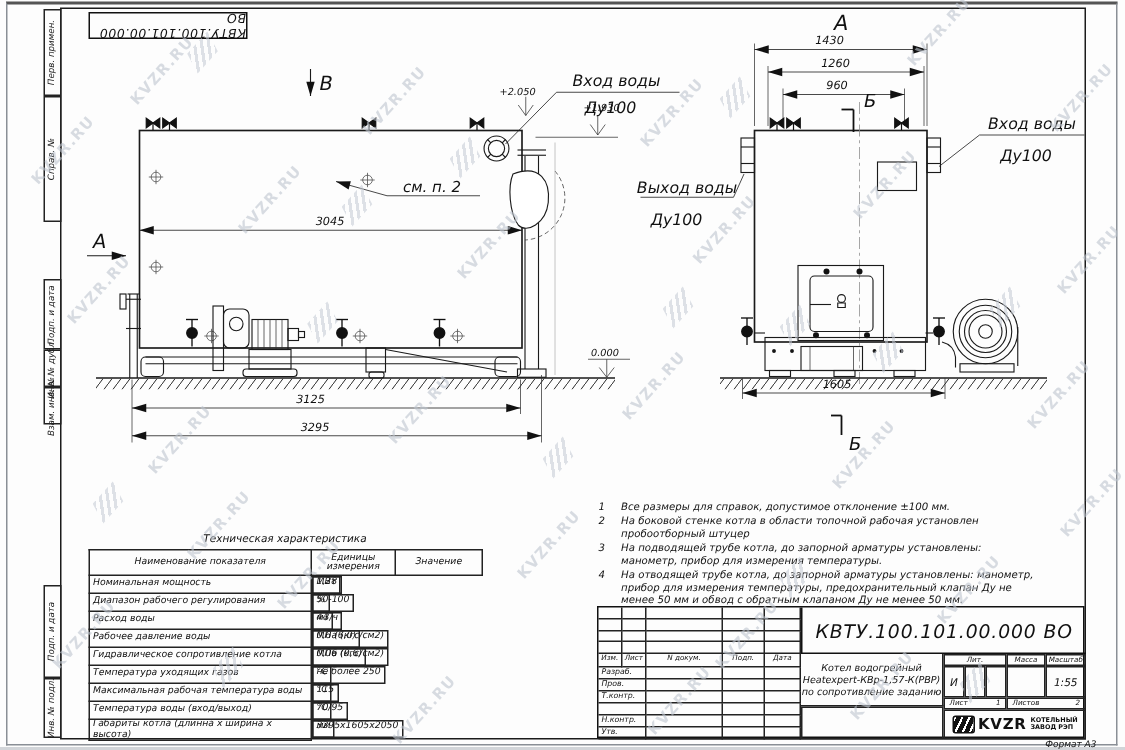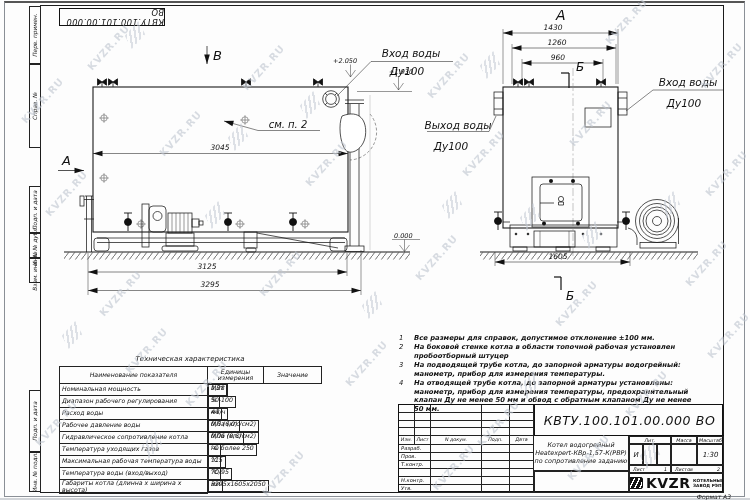--- a/index.html
+++ b/index.html
@@ -49,21 +49,21 @@
   .tt td { border:1px solid #222; font-size:6.2px; font-style:italic; padding:0 2px;
            height:12px; line-height:1.05; overflow:hidden; }
   .tt tr.hdr td { height:17px; text-align:center; }
   .tt td.c { text-align:center; }
 
   
   .notes { position:absolute; left:399px; top:334px; width:294px; font-size:6.8px;
            font-style:italic; line-height:1.25; z-index:3; }
   .note { display:flex; margin-bottom:1px; }
   .note-n { width:15px; flex:none; }
-  .note-t { flex:1;font-weight:bold; }
+  .note-t { flex:1; }
 
   
   .tb { position:absolute; left:398px; top:404px; width:325px; height:88px;
         border:1.6px solid #111; z-index:4; background:transparent; }
   .c { position:absolute; border:0.8px solid #222; font-style:italic; overflow:hidden; }
   .cc { display:flex; align-items:center; justify-content:center; text-align:center; }
   .tb-smallgrid { position:absolute; left:0; top:0; width:135px; height:31px;
                   display:grid; grid-template-columns:16px 16px 51px 28px 24px;
                   grid-auto-rows:7.75px; }
   .tb-smallgrid div { border-right:0.8px solid #222; border-bottom:0.8px solid #222; }
@@ -79,21 +79,21 @@
   .tb-bl div.lab { grid-column:span 2; text-align:left; padding-left:2px; font-size:5.2px; line-height:1.45; }
   .tb-name { position:absolute; left:135px; top:31px; width:95px; height:35px;
              border-right:0.8px solid #222; border-bottom:0.8px solid #222;
              display:flex; flex-direction:column; align-items:center; justify-content:center;
              font-size:6.4px; font-style:italic; line-height:1.3; text-align:center; }
   .tb-right { position:absolute; left:230px; top:31px; width:95px; height:57px; }
   .kvzr-badge { display:flex; align-items:center; justify-content:center; gap:2.5px; width:100%; height:100%; }
   .kvzr-glyph { width:15px; height:12px; border-radius:2px; flex:none;
                 background:repeating-linear-gradient(115deg,#fff 0 1.4px,#111 1.4px 4.4px);
                 border:1px solid #111; }
-  .kvzr-word { font-weight:800; font-size:14px; font-style:normal; letter-spacing:0.5px; }
+  .kvzr-word { font-weight:800; font-size:10px; font-style:normal; letter-spacing:0.5px; }
   .kvzr-sub { font-size:4.3px; font-weight:bold; font-style:normal; line-height:1.25; text-align:left; }
   .format-label { position:absolute; left:655px; top:492.5px; width:76px; text-align:right;
                   font-size:6px; font-style:italic; z-index:4; }
 </style>
 </head>
 <body>
 
 <div class="sheet">
 
   <div class="outer-border"></div>
@@ -458,21 +458,21 @@
     <div class="note">
         <div class="note-n">1</div>
         <div class="note-t">Все размеры для справок, допустимое отклонение ±100 мм.</div>
       </div>
     <div class="note">
         <div class="note-n">2</div>
         <div class="note-t">На боковой стенке котла в области топочной рабочая установлен пробоотборный штуцер</div>
       </div>
     <div class="note">
         <div class="note-n">3</div>
-        <div class="note-t">На подводящей трубе котла, до запорной арматуры водогрейный: манометр, прибор для измерения температуры.</div>
+        <div class="note-t">На подводящей трубе котла, до запорной арматуры установлены: манометр, прибор для измерения температуры.</div>
       </div>
     <div class="note">
         <div class="note-n">4</div>
         <div class="note-t">На отводящей трубе котла, до запорной арматуры установлены: манометр, прибор для измерения температуры, предохранительный клапан Ду не менее 50 мм и обвод с обратным клапаном Ду не менее 50 мм.</div>
       </div>
   </div>
 
   <div class="tb">
     <div class="tb-smallgrid">
       <div></div>
@@ -538,21 +538,21 @@
     <div class="c" style="left:135px;top:66px;width:95px;height:22px;"></div>
 
     <div class="tb-right">
       <div class="c cc" style="left:0;top:0;width:42px;height:8px;font-size:4.8px;">Лит.</div>
       <div class="c cc" style="left:42px;top:0;width:26px;height:8px;font-size:4.8px;">Масса</div>
       <div class="c cc" style="left:68px;top:0;width:27px;height:8px;font-size:4.8px;">Масштаб</div>
       <div class="c cc" style="left:0;top:8px;width:14px;height:21px;font-size:7px;">И</div>
       <div class="c" style="left:14px;top:8px;width:14px;height:21px;"></div>
       <div class="c" style="left:28px;top:8px;width:14px;height:21px;"></div>
       <div class="c" style="left:42px;top:8px;width:26px;height:21px;"></div>
-      <div class="c cc" style="left:68px;top:8px;width:27px;height:21px;font-size:7px;">1:30</div>
+      <div class="c cc" style="left:68px;top:8px;width:27px;height:21px;font-size:7px;">1:55</div>
       <div class="c" style="left:0;top:29px;width:42px;height:8px;display:flex;justify-content:space-between;padding:0 3px;font-size:4.8px;line-height:1.6;">
         <span>Лист</span>
         <span>1</span>
       </div>
       <div class="c" style="left:42px;top:29px;width:53px;height:8px;display:flex;justify-content:space-between;padding:0 3px;font-size:4.8px;line-height:1.6;">
         <span>Листов</span>
         <span>2</span>
       </div>
       <div class="c" style="left:0;top:37px;width:95px;height:20px;">
         <div class="kvzr-badge">

